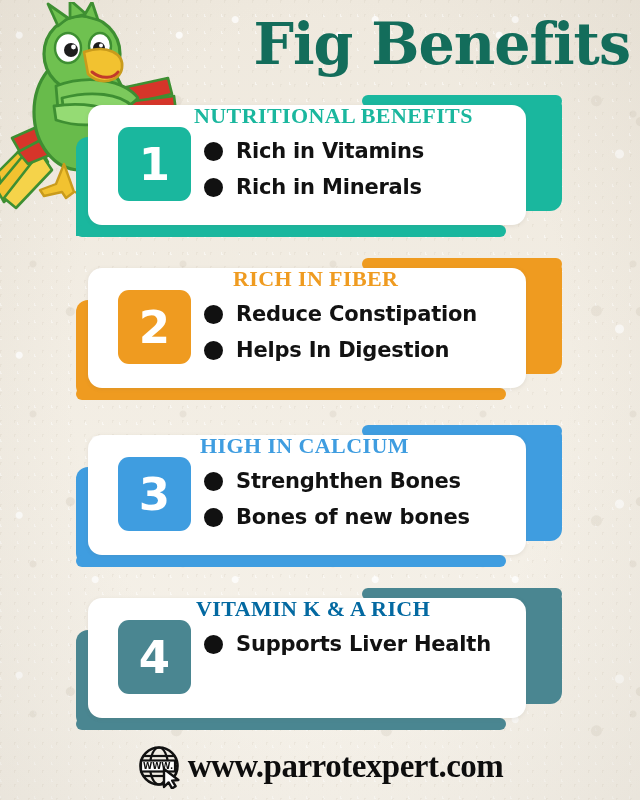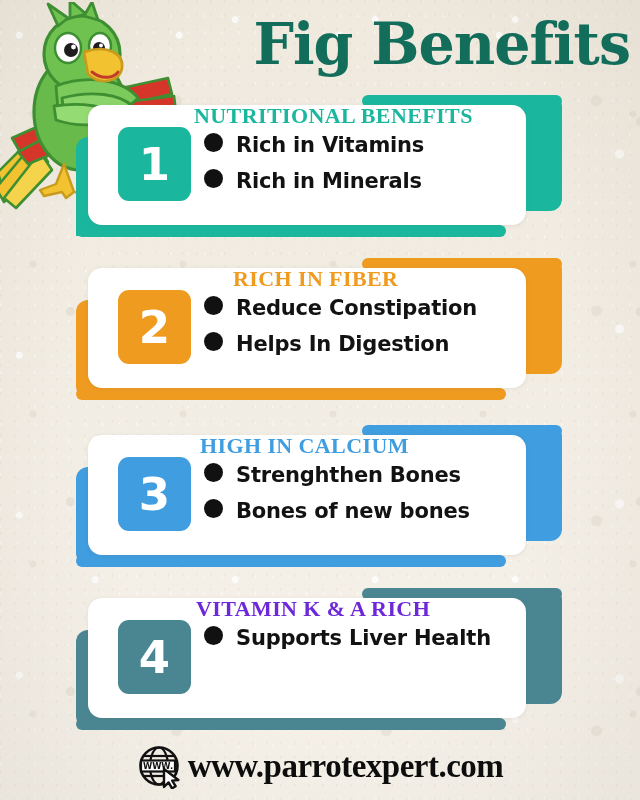--- a/index.html
+++ b/index.html
@@ -74,21 +74,21 @@
   .card-heading {
     position:absolute;
     font-family:"Liberation Serif", serif;
     font-weight:bold;
     font-size:22px;
     letter-spacing:.4px;
     white-space:nowrap;
   }
   .bullets { position:absolute; }
   .bullet-row {
-    display:flex; 
+    display:flex; align-items:center;
     height:36px;
     white-space:nowrap;
   }
   .bullet-dot {
     width:19px; height:19px; border-radius:50%;
     background:#111111;
     flex:0 0 auto;
     margin-right:13px;
   }
   .bullet-text {
@@ -231,21 +231,21 @@
     </div>
   </div>
 
   <div class="card-block" style="top:588px; height:145px;">
     <div class="bracket-left" style="top:42px;  height:98px; background:#4a8691;"></div>
     <div class="bracket-right" style="top:0px;   height:116px; background:#4a8691;"></div>
     <div class="bracket-left" style="top:130px; left:76px; width:430px; height:12px; background:#4a8691;"></div>
     <div class="bracket-right" style="top:0px; right:78px; width:200px; height:12px; background:#4a8691;"></div>
     <div class="card-white" style="left:88px; top:10px; width:438px; height:120px;"></div>
     <div class="num-box" style="left:118px; top:32px; background:#4a8691;">4</div>
-    <div class="card-heading" style="left:196px; top:8px; color:#6d28d9;">VITAMIN K &amp; A RICH</div>
+    <div class="card-heading" style="left:196px; top:8px; color:#0369a1;">VITAMIN K &amp; A RICH</div>
     <div class="bullets" style="left:204px; top:38px;">
       <div class="bullet-row">
         <span class="bullet-dot"></span>
         <span class="bullet-text">Supports Liver Health</span>
       </div>
     </div>
   </div>
 
   <div id="footer-bar">
     <svg width="46" height="46" viewBox="0 0 46 46" xmlns="http://www.w3.org/2000/svg">

